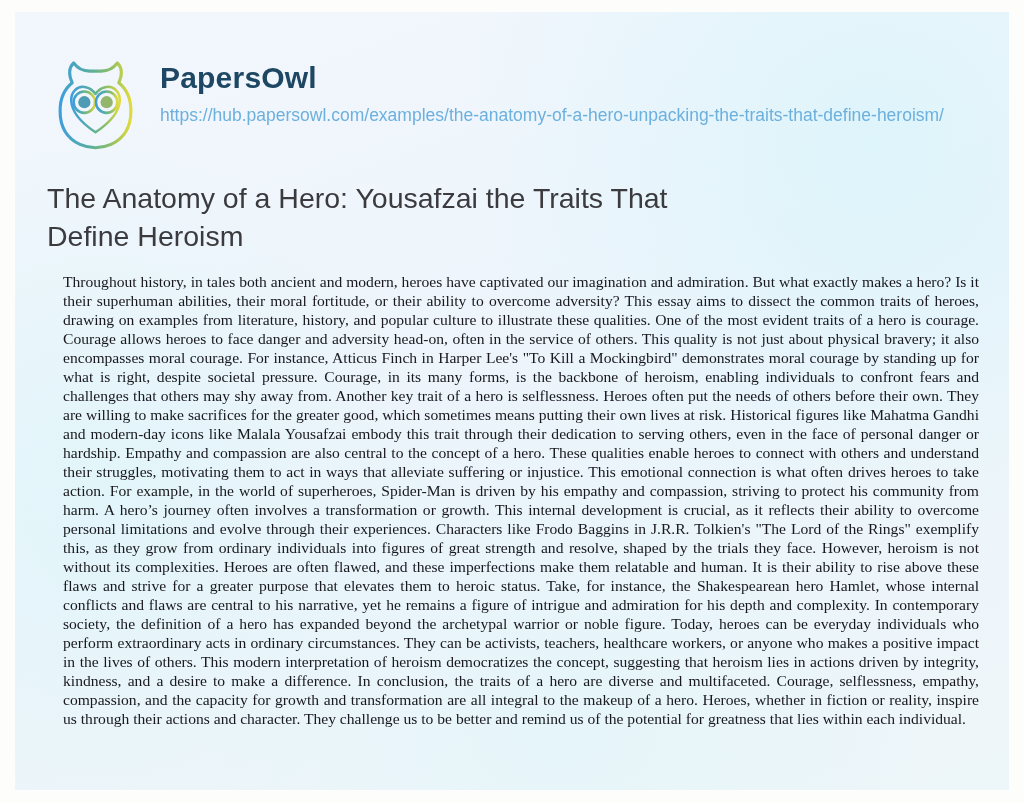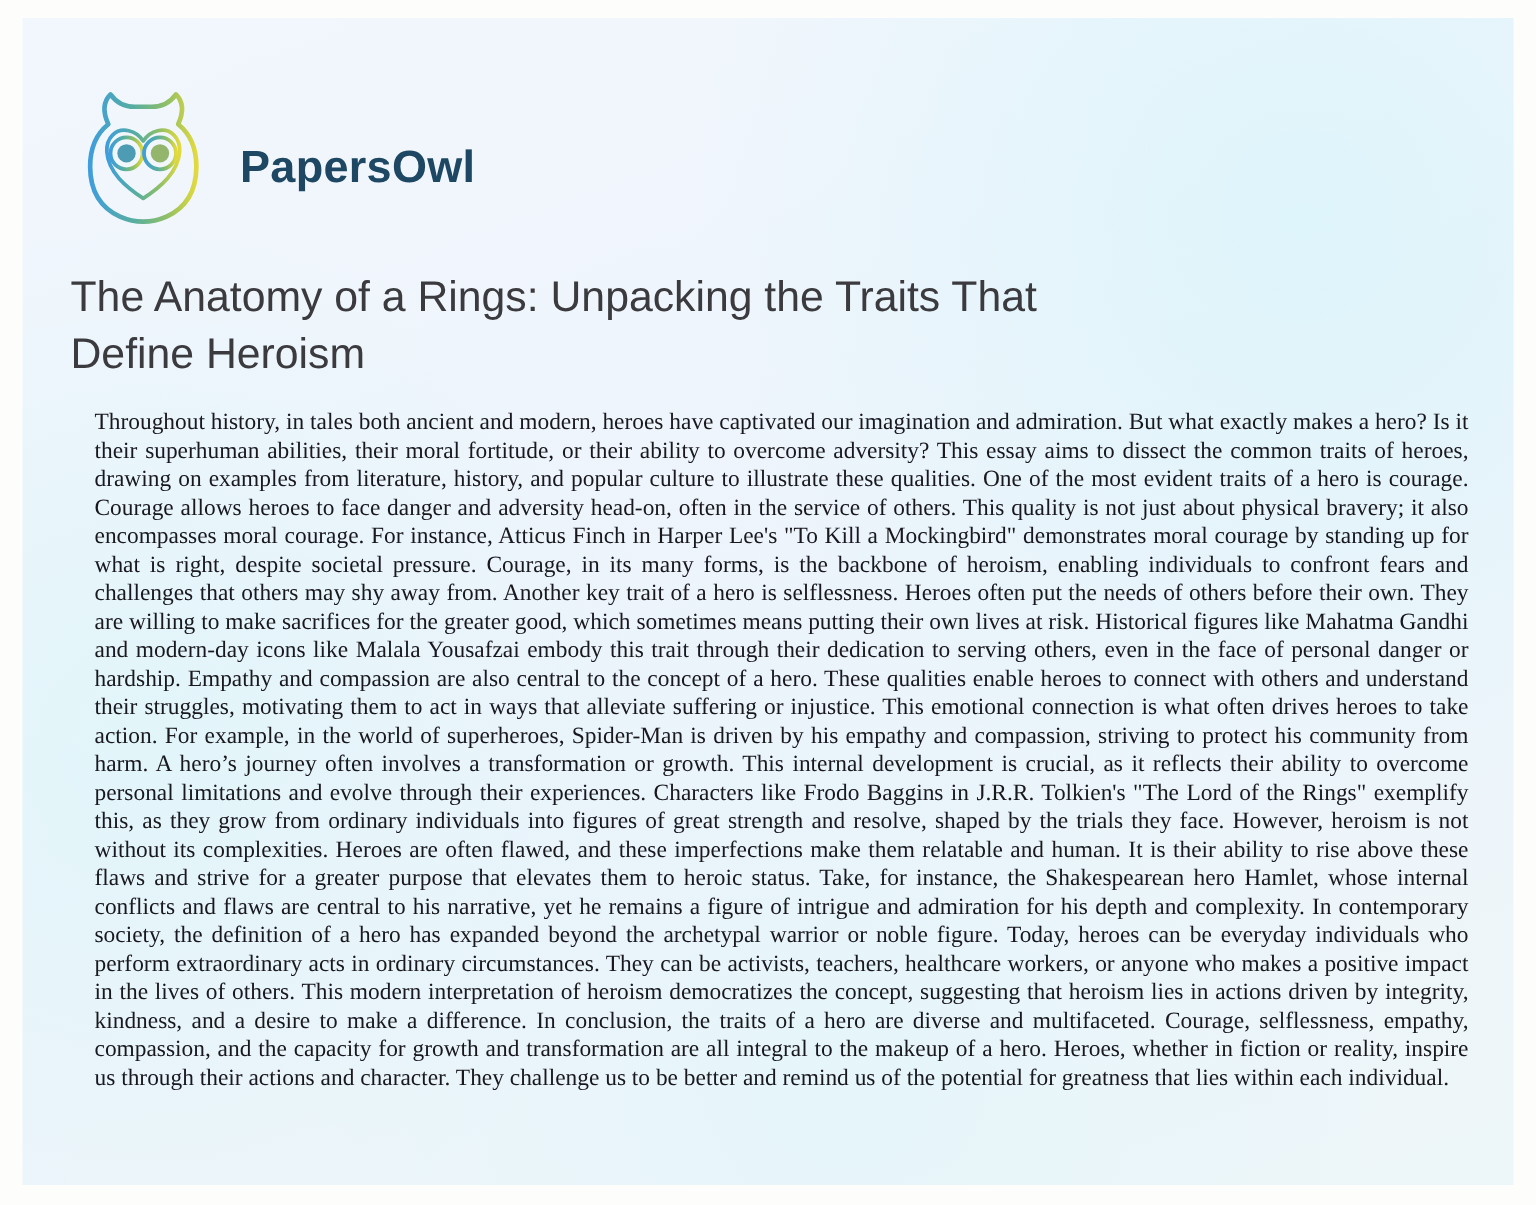--- a/index.html
+++ b/index.html
@@ -15,21 +15,21 @@
     background:
       radial-gradient(circle at 86% 17%, rgba(208,244,250,0.55), transparent 38%),
       radial-gradient(circle at 8% 62%, rgba(213,246,248,0.50), transparent 34%),
       radial-gradient(circle at 55% 90%, rgba(220,246,250,0.45), transparent 40%),
       linear-gradient(160deg,#f2f7fd 0%, #edf4fb 52%, #edf6f9 100%);
   }
   .content{
     position:absolute;left:32px;top:44px;right:30px;
   }
   .header{
-    display:flex;align-items:center;gap:16px;
+    display:flex;align-items:flex-start;gap:16px;
   }
   .logo{width:97px;height:106px;flex:0 0 auto;cursor:pointer;}
   .logo svg{display:block;width:100%;height:100%;}
   .brand-block{margin-top:5px;}
   .brand-name{
     font-size:30px;font-weight:bold;letter-spacing:0.2px;
     color:#1d4763;
   }
   .brand-url{
     display:block;margin-top:9px;
@@ -94,22 +94,23 @@
               <circle cx="61.5" cy="46" r="11" fill="none" stroke="url(#owlgrad)" stroke-width="2.6"></circle>
               <circle cx="38.5" cy="46" r="6.3" fill="#4e9cb3"></circle>
               <circle cx="61.5" cy="46" r="6.3" fill="#93b56c"></circle>
 
               <path d="M 50 58 L 50 69" stroke="url(#owlgrad)" stroke-width="3" stroke-linecap="round"></path>
             </svg>
           </span>
         </div>
         <div class="brand-block">
           <div class="brand-name">PapersOwl</div>
+          <a class="brand-url" href="#" title="https://hub.papersowl.com/examples/the-anatomy-of-a-hero-unpacking-the-traits-that-define-heroism/">https://hub.papersowl.com/examples/the-anatomy-of-a-hero-unpacking-the-traits-that-define-heroism/</a>
         </div>
       </div>
 
-      <h1 class="title">The Anatomy of a Rings: Unpacking the Traits That Define Heroism</h1>
+      <h1 class="title">The Anatomy of a Hero: Yousafzai the Traits That Define Heroism</h1>
 
       <p class="body-text">Throughout history, in tales both ancient and modern, heroes have captivated our imagination and admiration. But what exactly makes a hero? Is it their superhuman abilities, their moral fortitude, or their ability to overcome adversity? This essay aims to dissect the common traits of heroes, drawing on examples from literature, history, and popular culture to illustrate these qualities. One of the most evident traits of a hero is courage. Courage allows heroes to face danger and adversity head-on, often in the service of others. This quality is not just about physical bravery; it also encompasses moral courage. For instance, Atticus Finch in Harper Lee's "To Kill a Mockingbird" demonstrates moral courage by standing up for what is right, despite societal pressure. Courage, in its many forms, is the backbone of heroism, enabling individuals to confront fears and challenges that others may shy away from. Another key trait of a hero is selflessness. Heroes often put the needs of others before their own. They are willing to make sacrifices for the greater good, which sometimes means putting their own lives at risk. Historical figures like Mahatma Gandhi and modern-day icons like Malala Yousafzai embody this trait through their dedication to serving others, even in the face of personal danger or hardship. Empathy and compassion are also central to the concept of a hero. These qualities enable heroes to connect with others and understand their struggles, motivating them to act in ways that alleviate suffering or injustice. This emotional connection is what often drives heroes to take action. For example, in the world of superheroes, Spider-Man is driven by his empathy and compassion, striving to protect his community from harm. A hero’s journey often involves a transformation or growth. This internal development is crucial, as it reflects their ability to overcome personal limitations and evolve through their experiences. Characters like Frodo Baggins in J.R.R. Tolkien's "The Lord of the Rings" exemplify this, as they grow from ordinary individuals into figures of great strength and resolve, shaped by the trials they face. However, heroism is not without its complexities. Heroes are often flawed, and these imperfections make them relatable and human. It is their ability to rise above these flaws and strive for a greater purpose that elevates them to heroic status. Take, for instance, the Shakespearean hero Hamlet, whose internal conflicts and flaws are central to his narrative, yet he remains a figure of intrigue and admiration for his depth and complexity. In contemporary society, the definition of a hero has expanded beyond the archetypal warrior or noble figure. Today, heroes can be everyday individuals who perform extraordinary acts in ordinary circumstances. They can be activists, teachers, healthcare workers, or anyone who makes a positive impact in the lives of others. This modern interpretation of heroism democratizes the concept, suggesting that heroism lies in actions driven by integrity, kindness, and a desire to make a difference. In conclusion, the traits of a hero are diverse and multifaceted. Courage, selflessness, empathy, compassion, and the capacity for growth and transformation are all integral to the makeup of a hero. Heroes, whether in fiction or reality, inspire us through their actions and character. They challenge us to be better and remind us of the potential for greatness that lies within each individual.</p>
 
     </div>
   </div>
 </div>
 
 </body></html>

